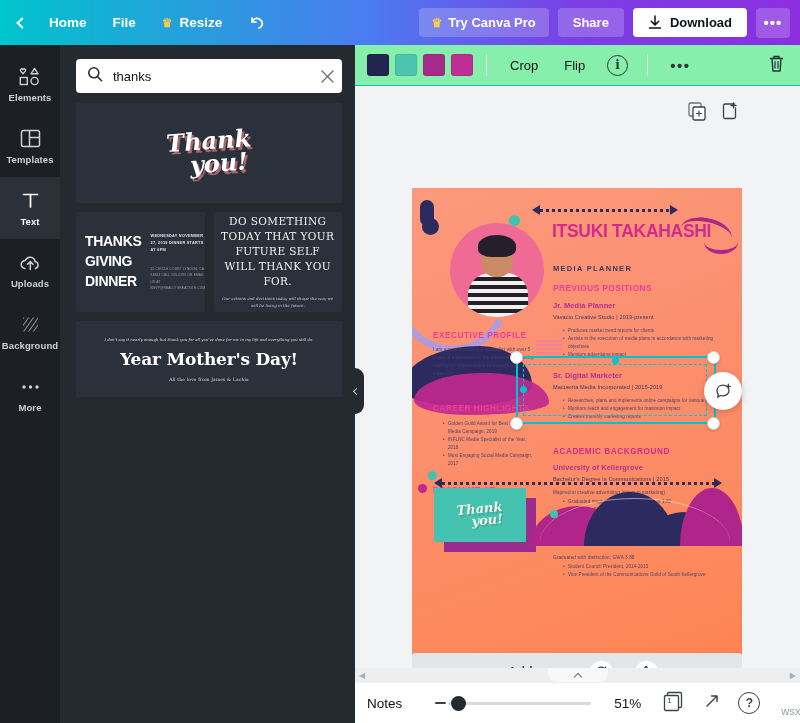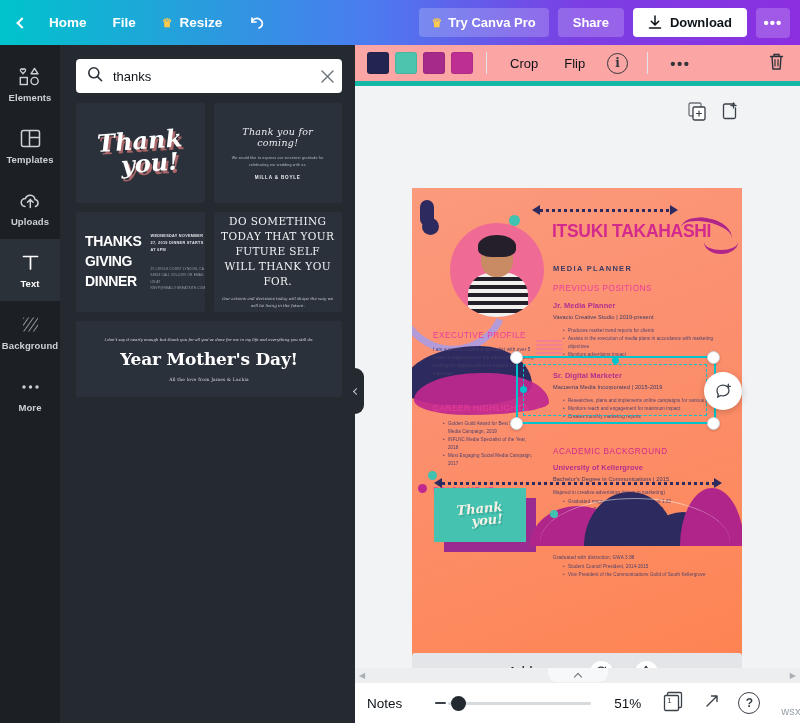--- a/index.html
+++ b/index.html
@@ -167,22 +167,22 @@
     border-left: 1.6px solid #c4c9cf; border-bottom: 1.6px solid #c4c9cf;
     transform: rotate(45deg); margin-left: 2px;
   }
 
   
   .editor {
     position: absolute; left: 355px; top: 45px; width: 445px; height: 678px;
     background: #f2f3f5;
   }
   .ctx {
-    height: 41px; background: #fca5a5; display: flex; align-items: center;
-    padding: 0 12px; gap: 6px; border-bottom: 5px solid #14b8a6;
+    height: 41px; background: #86efac; display: flex; align-items: center;
+    padding: 0 12px; gap: 6px; border-bottom: 1px solid #14b8a6;
   }
   .sw {
     width: 22px; height: 22px; border-radius: 3px; cursor: pointer;
     border: 1px solid rgba(0,0,0,.08);
   }
   .ctx-div { width: 1px; height: 22px; background: #e1e4e8; margin: 0 7px; }
   .ctx-btn {
     font-size: 13px; color: #0e1318; padding: 6px 10px; border-radius: 4px;
     cursor: pointer;
   }
@@ -294,21 +294,21 @@
   .r-name {
     position: absolute; left: 140px; top: 34px; right: 8px;
     color: #d32a8e; font-size: 17.5px; font-weight: bold;
     line-height: 1.06; letter-spacing: -.3px;
   }
   .r-role {
     position: absolute; left: 141px; top: 76px;
     color: #3c3a63; font-size: 7.5px; letter-spacing: 1.3px; font-weight: bold;
   }
   .sec-h {
-    position: absolute; color: #ec3c9c; font-size: 8.2px; font-weight: normal;
+    position: absolute; color: #ec3c9c; font-size: 8.2px; font-weight: bold;
     letter-spacing: .55px;
   }
   .sec-h.mag { color: #d32a8e; }
   .r-body {
     position: absolute; color: #4a3f6b; font-size: 4.6px; line-height: 1.72;
     letter-spacing: .15px;
   }
   .r-sub {
     position: absolute; color: #b0308f; font-size: 7.4px; font-weight: bold;
     letter-spacing: .1px;
@@ -534,36 +534,36 @@
     <div class="rail-item">
       <span class="rail-ic">
         <svg width="21" height="21" viewBox="0 0 21 21">
           <rect x="1.5" y="2.5" width="18" height="16" rx="2" fill="none" stroke="currentColor" stroke-width="1.5"></rect>
           <line x1="9.5" y1="2.5" x2="9.5" y2="18.5" stroke="currentColor" stroke-width="1.5"></line>
           <line x1="9.5" y1="9.5" x2="19.5" y2="9.5" stroke="currentColor" stroke-width="1.5"></line>
         </svg>
       </span>
       <span class="rail-label">Templates</span>
     </div>
+    <div class="rail-item active">
+      <span class="rail-ic">
+        <svg width="21" height="21" viewBox="0 0 21 21">
+          <path d="M3.5 4.5 L17.5 4.5 M10.5 4.5 L10.5 17" fill="none" stroke="currentColor" stroke-width="1.7" stroke-linecap="round"></path>
+        </svg>
+      </span>
+      <span class="rail-label">Text</span>
+    </div>
     <div class="rail-item">
       <span class="rail-ic">
         <svg width="23" height="20" viewBox="0 0 23 20">
           <path d="M6 15.5 a4 4 0 0 1 .4-8 a5 5 0 0 1 9.6 1 a3.6 3.6 0 0 1 .5 7" fill="none" stroke="currentColor" stroke-width="1.5" stroke-linecap="round"></path>
           <path d="M11.3 16.5 L11.3 8.5 M8.5 11.3 L11.3 8.4 L14.1 11.3" fill="none" stroke="currentColor" stroke-width="1.5" stroke-linecap="round" stroke-linejoin="round"></path>
         </svg>
       </span>
       <span class="rail-label">Uploads</span>
-    </div>
-    <div class="rail-item active">
-      <span class="rail-ic">
-        <svg width="21" height="21" viewBox="0 0 21 21">
-          <path d="M3.5 4.5 L17.5 4.5 M10.5 4.5 L10.5 17" fill="none" stroke="currentColor" stroke-width="1.7" stroke-linecap="round"></path>
-        </svg>
-      </span>
-      <span class="rail-label">Text</span>
     </div>
     <div class="rail-item">
       <span class="rail-ic">
         <svg width="21" height="19" viewBox="0 0 21 19">
           <defs>
             <pattern id="hp" width="4" height="4" patternUnits="userSpaceOnUse" patternTransform="rotate(35)">
               <line x1="0" y1="0" x2="0" y2="4" stroke="currentColor" stroke-width="1.3"></line>
             </pattern>
           </defs>
           <rect x="3" y="2.5" width="15" height="14" fill="url(#hp)"></rect>
@@ -603,27 +603,20 @@
     </div>
 
     <div class="results">
       <div class="res-row">
         <div class="card">
           <div class="ty-script">
             <span>Thank</span>
             <span class="l2">you!</span>
           </div>
         </div>
-        <div class="card">
-          <div class="mini-wed">
-            <div class="h">Thank you for coming!</div>
-            <div class="b">We would like to express our sincerest gratitude for celebrating our wedding with us.</div>
-            <div class="n">MILLA &amp; BOYLE</div>
-          </div>
-        </div>
       </div>
 
       <div class="res-row">
         <div class="card">
           <div class="tg">
             <div class="tg-big">THANKS GIVING DINNER</div>
             <div class="tg-side">
               <div class="a">WEDNESDAY NOVEMBER 27, 2019 DINNER STARTS AT 6PM</div>
               <div class="b">25 CIRCLE COURT LYNDON, CA 94863 CALL 555-0199 OR EMAIL US AT RSVP@REALLYGREATSITE.COM</div>
             </div>

